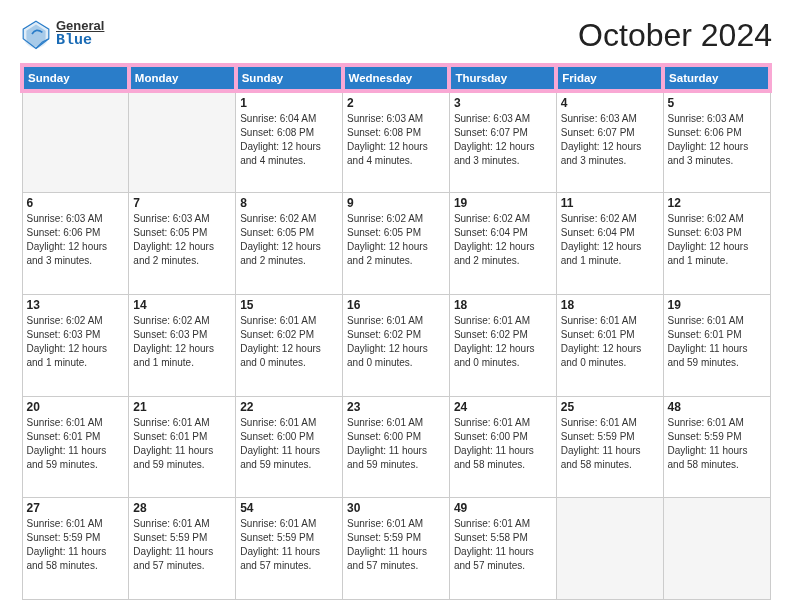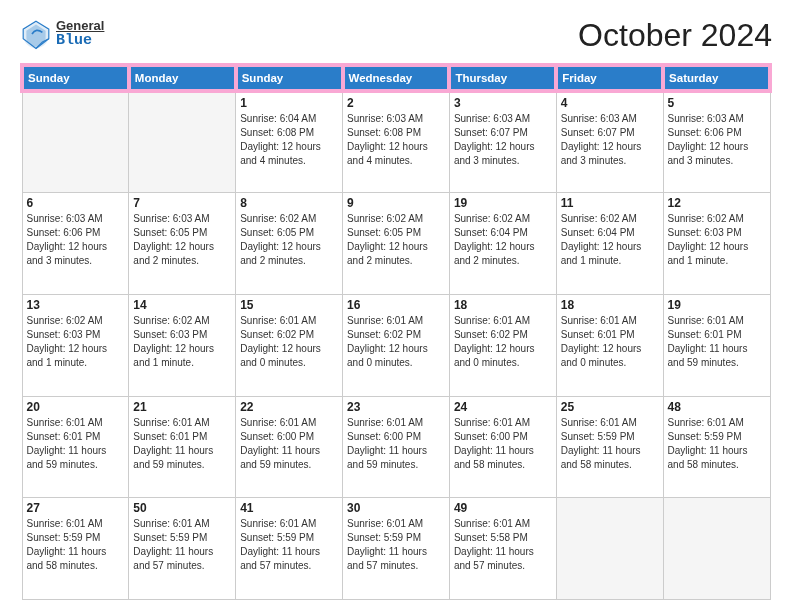--- a/index.html
+++ b/index.html
@@ -306,27 +306,27 @@
       </td>
         </tr>
         <tr>
           <td>
         <div class="day-number">27</div>
         <div class="day-info">
           Sunrise: 6:01 AM<br>Sunset: 5:59 PM<br>Daylight: 11 hours and 58 minutes.
         </div>
       </td>
           <td>
-        <div class="day-number">50</div>
+        <div class="day-number">28</div>
         <div class="day-info">
           Sunrise: 6:01 AM<br>Sunset: 5:59 PM<br>Daylight: 11 hours and 57 minutes.
         </div>
       </td>
           <td>
-        <div class="day-number">41</div>
+        <div class="day-number">54</div>
         <div class="day-info">
           Sunrise: 6:01 AM<br>Sunset: 5:59 PM<br>Daylight: 11 hours and 57 minutes.
         </div>
       </td>
           <td>
         <div class="day-number">30</div>
         <div class="day-info">
           Sunrise: 6:01 AM<br>Sunset: 5:59 PM<br>Daylight: 11 hours and 57 minutes.
         </div>
       </td>

